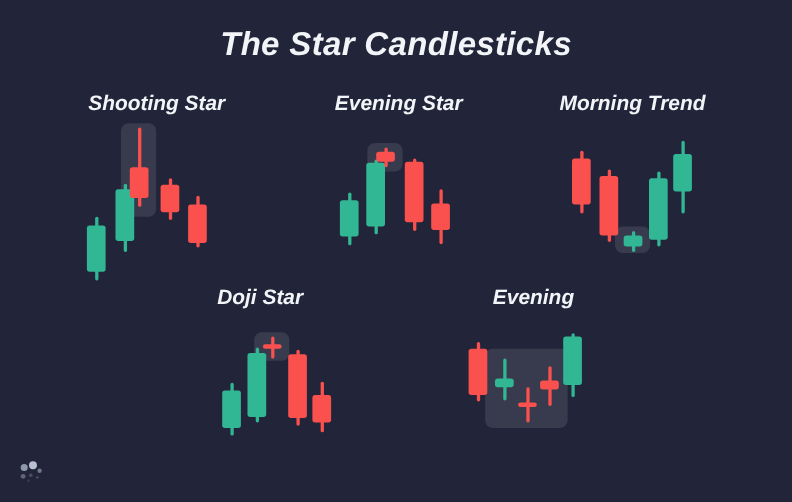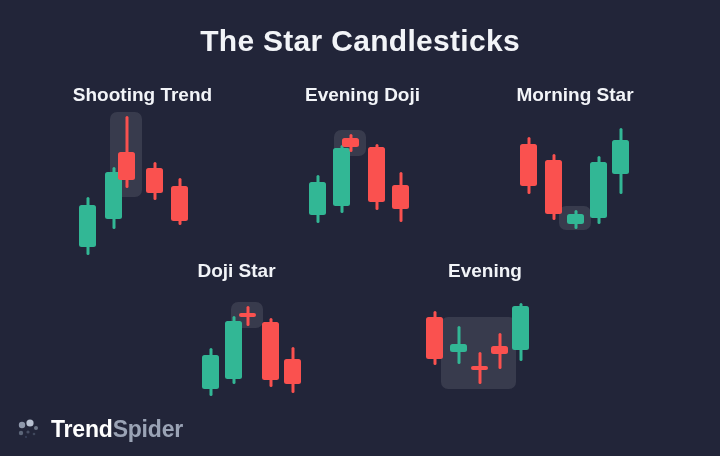--- a/index.html
+++ b/index.html
@@ -6,20 +6,21 @@
   html, body {
     width: 720px; height: 456px;
     background: #222539;
     font-family: "Liberation Sans", sans-serif;
     overflow: hidden;
   }
   #stage {
     position: relative;
     width: 720px; height: 456px;
     background: #222539;
+    font-style: italic;
   }
   .page-title {
     position: absolute;
     left: 0; top: 24px; width: 720px;
     text-align: center;
     font-size: 30px;
     font-weight: 700;
     letter-spacing: 0.3px;
     color: #f2f4f8;
   }
@@ -79,21 +80,21 @@
   .logo-text .t2 { color: #9aa3b5; font-weight: 600; }
 </style>
 </head>
 <body style="background: rgb(34, 37, 57);">
 
 <div id="stage">
 
   <div class="page-title">The Star Candlesticks</div>
 
   <div id="patterns-root">
-      <div class="pattern-label" style="left: 60px; top: 84px; width: 165px;">Shooting Trend</div>
+      <div class="pattern-label" style="left: 60px; top: 84px; width: 165px;">Shooting Star</div>
       <div class="pattern" style="left: 70px; top: 112px; width: 130px; height: 135px;">
         <div class="chart">
           <div class="highlight" style="left: 40px; top: 0px; width: 32px; height: 85px;"></div>
           <div class="candle up" style="left: 9px; top: 0px; width: 17px; height: 100%;">
             <div class="wick" style="top: 85px; height: 58px;"></div>
             <div class="body" style="top: 93px; height: 42px;"></div>
           </div>
           <div class="candle up" style="left: 35px; top: 0px; width: 17px; height: 100%;">
             <div class="wick" style="top: 55px; height: 62px;"></div>
             <div class="body" style="top: 60px; height: 47px;"></div>
@@ -105,21 +106,21 @@
           <div class="candle down" style="left: 76px; top: 0px; width: 17px; height: 100%;">
             <div class="wick" style="top: 50px; height: 38px;"></div>
             <div class="body" style="top: 56px; height: 25px;"></div>
           </div>
           <div class="candle down" style="left: 101px; top: 0px; width: 17px; height: 100%;">
             <div class="wick" style="top: 66px; height: 47px;"></div>
             <div class="body" style="top: 74px; height: 35px;"></div>
           </div>
         </div>
       </div>
-      <div class="pattern-label" style="left: 285px; top: 84px; width: 155px;">Evening Doji</div>
+      <div class="pattern-label" style="left: 285px; top: 84px; width: 155px;">Evening Star</div>
       <div class="pattern" style="left: 300px; top: 130px; width: 115px; height: 95px;">
         <div class="chart">
           <div class="highlight" style="left: 34px; top: 0px; width: 32px; height: 26px;"></div>
           <div class="candle up" style="left: 9px; top: 0px; width: 17px; height: 100%;">
             <div class="wick" style="top: 45px; height: 48px;"></div>
             <div class="body" style="top: 52px; height: 33px;"></div>
           </div>
           <div class="candle up" style="left: 33px; top: 0px; width: 17px; height: 100%;">
             <div class="wick" style="top: 15px; height: 68px;"></div>
             <div class="body" style="top: 18px; height: 58px;"></div>
@@ -131,21 +132,21 @@
           <div class="candle down" style="left: 68px; top: 0px; width: 17px; height: 100%;">
             <div class="wick" style="top: 14px; height: 66px;"></div>
             <div class="body" style="top: 17px; height: 55px;"></div>
           </div>
           <div class="candle down" style="left: 92px; top: 0px; width: 17px; height: 100%;">
             <div class="wick" style="top: 42px; height: 50px;"></div>
             <div class="body" style="top: 55px; height: 24px;"></div>
           </div>
         </div>
       </div>
-      <div class="pattern-label" style="left: 495px; top: 84px; width: 160px;">Morning Star</div>
+      <div class="pattern-label" style="left: 495px; top: 84px; width: 160px;">Morning Trend</div>
       <div class="pattern" style="left: 512px; top: 128px; width: 120px; height: 105px;">
         <div class="chart">
           <div class="highlight" style="left: 47px; top: 78px; width: 32px; height: 24px;"></div>
           <div class="candle down" style="left: 8px; top: 0px; width: 17px; height: 100%;">
             <div class="wick" style="top: 9px; height: 57px;"></div>
             <div class="body" style="top: 16px; height: 42px;"></div>
           </div>
           <div class="candle down" style="left: 33px; top: 0px; width: 17px; height: 100%;">
             <div class="wick" style="top: 26px; height: 66px;"></div>
             <div class="body" style="top: 32px; height: 54px;"></div>
@@ -221,16 +222,15 @@
   <div class="logo">
     <svg class="logo-mark" viewBox="0 0 26 26">
       <circle cx="6" cy="9" r="3.2" fill="#8f98ab"></circle>
       <circle cx="14" cy="7" r="3.6" fill="#b9c1d1"></circle>
       <circle cx="20" cy="12" r="2.0" fill="#6e7邪88" style="fill:#6e7788"></circle>
       <circle cx="5" cy="17" r="2.2" fill="#5d6679"></circle>
       <circle cx="12" cy="16" r="1.6" fill="#49melhor" style="fill:#495065"></circle>
       <circle cx="18" cy="18" r="1.3" fill="#3f475c"></circle>
       <circle cx="10" cy="21" r="1.1" fill="#39415a"></circle>
     </svg>
-    <div class="logo-text"><span class="t1">Trend</span><span class="t2">Spider</span></div>
   </div>
 
 </div>
 
 </body></html>

